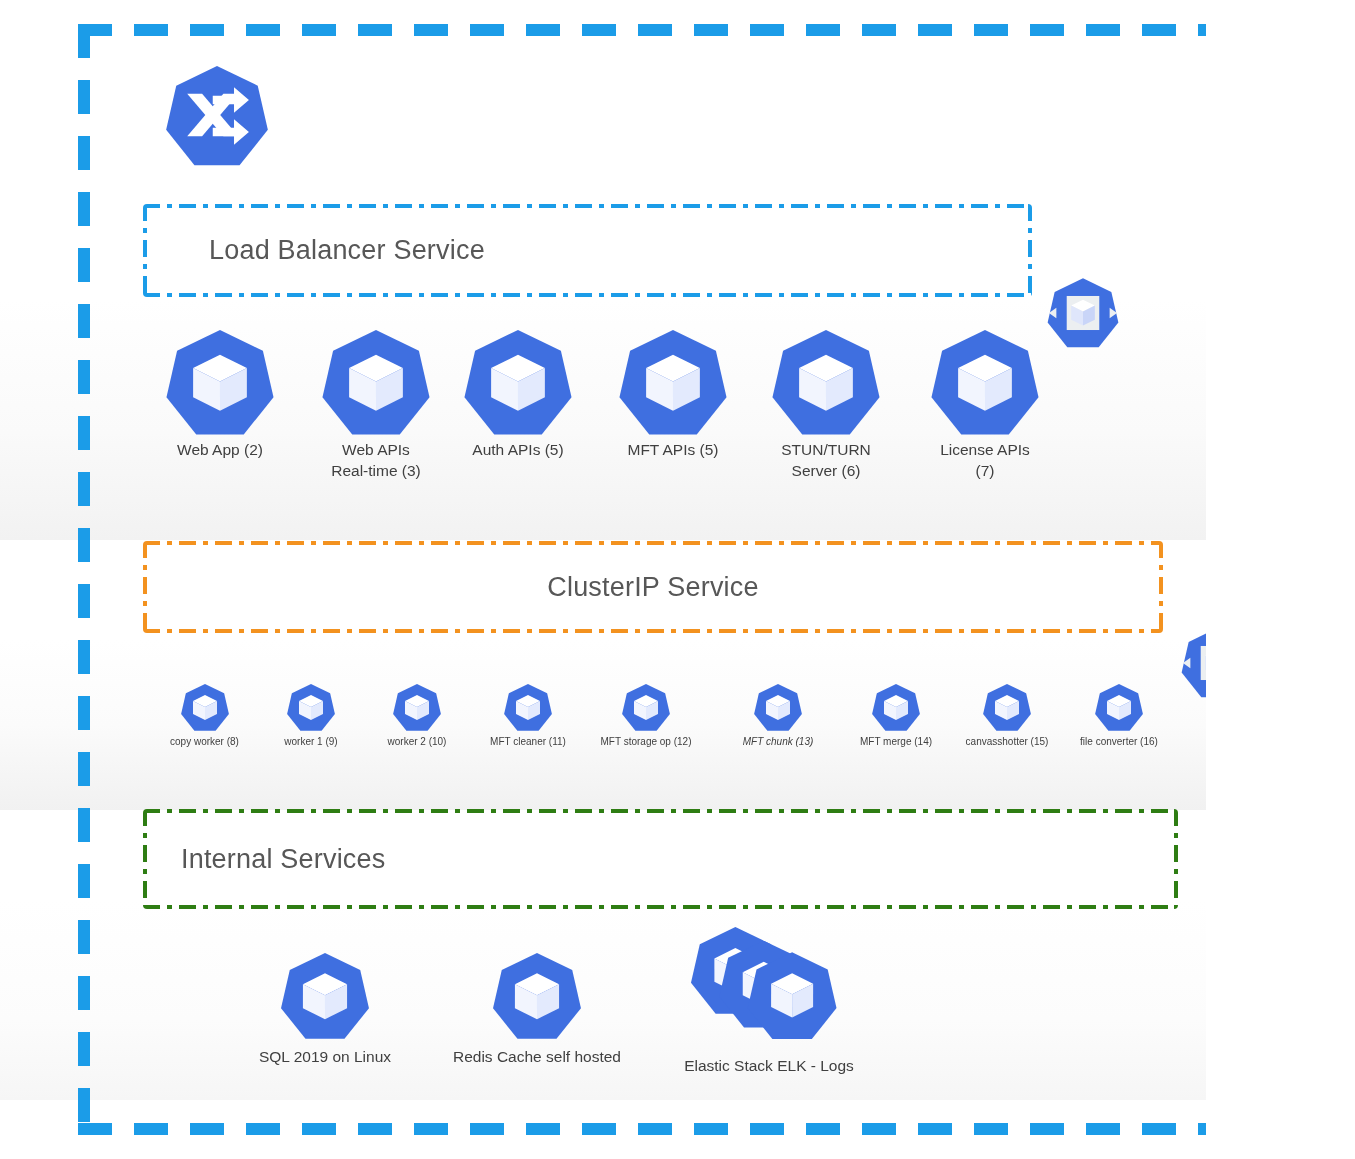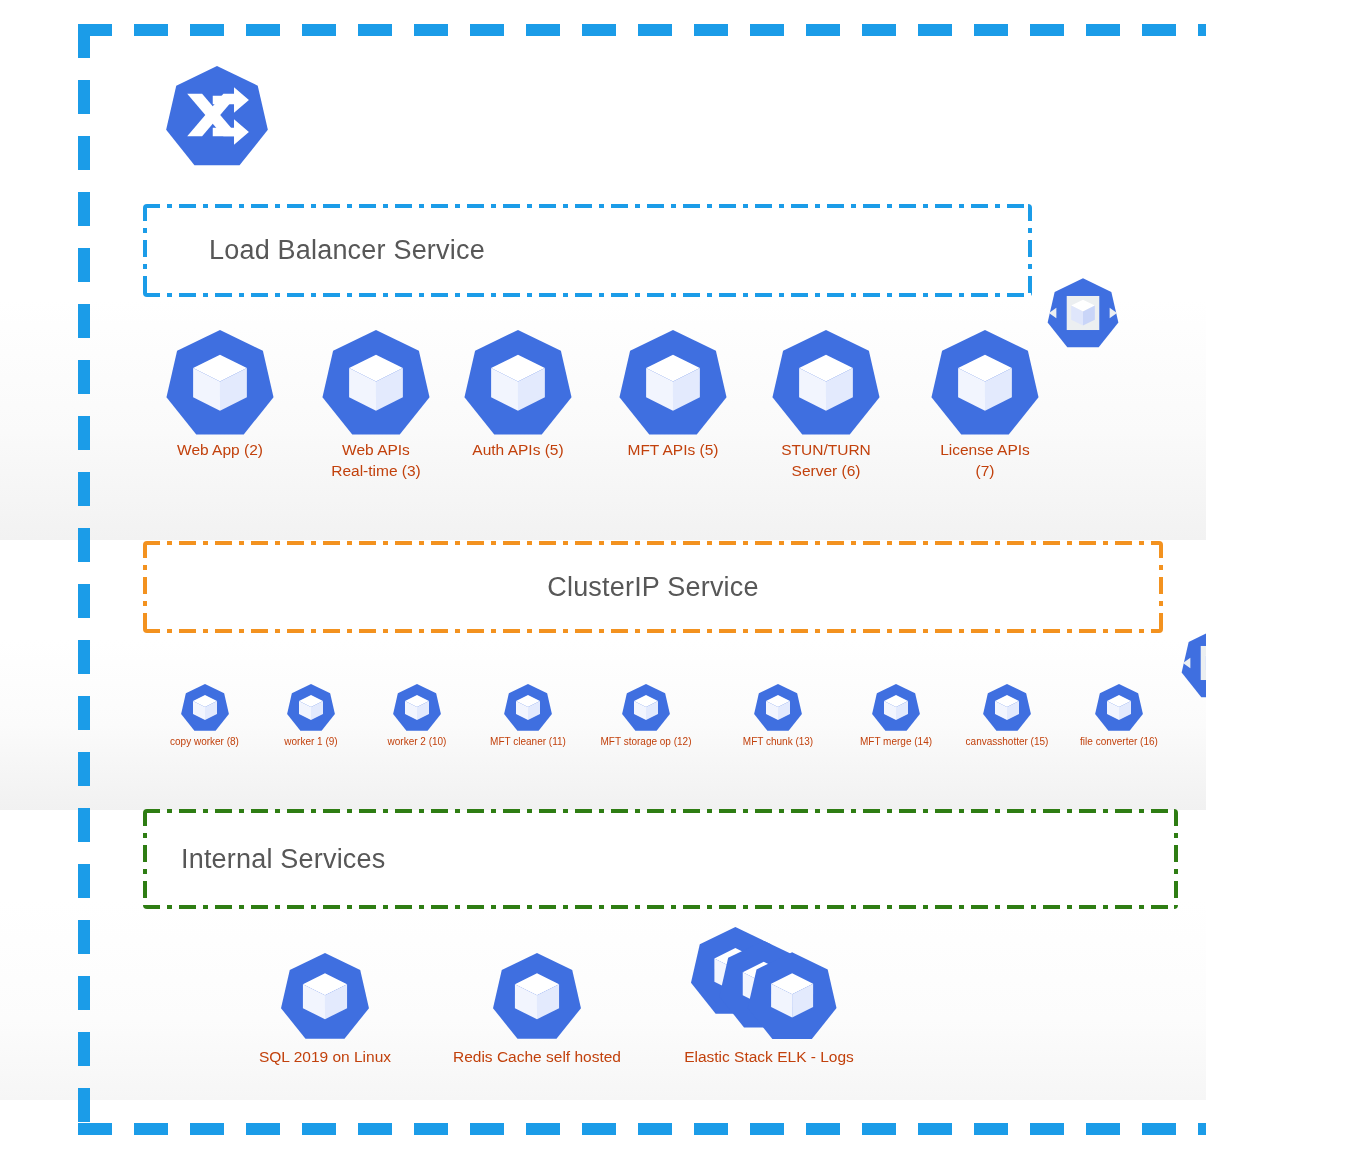--- a/index.html
+++ b/index.html
@@ -106,21 +106,21 @@
 
   
   .node {
     position: absolute;
     display: flex;
     flex-direction: column;
     align-items: center;
   }
   .node .node-label {
     margin-top: 6px;
-    color: #c2410c;
+    color: #404040;
     text-align: center;
     line-height: 1.35;
     white-space: pre-line;
   }
   .node.big .node-label  { font-size: 15.5px; }
   .node.small .node-label{ font-size: 10px; margin-top: 4px; }
   .node.base .node-label { font-size: 15.5px; margin-top: 8px; }
 
   .node.big   .glyph { width: 112px; height: 104px; }
   .node.small .glyph { width: 50px;  height: 47px;  }
@@ -342,21 +342,21 @@
           <g>
             <path d="M50,22 L74,34 L50,46 L26,34 Z" fill="#ffffff"></path>
             <path d="M26,34 L50,46 L50,72 L26,60 Z" fill="#f2f5fe"></path>
             <path d="M74,34 L74,60 L50,72 L50,46 Z" fill="#e3eafd"></path>
           </g>
         </svg>
     </div>
     <div class="node-label">MFT storage op (12)</div>
   </div>
 
-  <div class="node small" style="left:727px; top:684px; width:102px;">
+  <div class="node small" style="left:727px; top:684px; width:102px;font-style:italic;">
     <div class="glyph">
       <svg viewBox="0 0 100 94">
           <polygon points="50,0 88.3,18.5 97.8,60.0 71.2,93.3 28.8,93.3 2.2,60.0 11.7,18.5" fill="#3F6FE0"></polygon>
           <g>
             <path d="M50,22 L74,34 L50,46 L26,34 Z" fill="#ffffff"></path>
             <path d="M26,34 L50,46 L50,72 L26,60 Z" fill="#f2f5fe"></path>
             <path d="M74,34 L74,60 L50,72 L50,46 Z" fill="#e3eafd"></path>
           </g>
         </svg>
     </div>
@@ -459,16 +459,16 @@
         <g transform="translate(54,24)">
           <polygon points="48,2 81.9,18.3 90.3,55.1 66.8,84.6 29.2,84.6 5.7,55.1 14.1,18.3" fill="#3F6FE0"></polygon>
           <g>
               <path d="M48,22 L68,32 L48,42 L28,32 Z" fill="#ffffff"></path>
               <path d="M28,32 L48,42 L48,64 L28,54 Z" fill="#f2f5fe"></path>
               <path d="M68,32 L68,54 L48,64 L48,42 Z" fill="#e3eafd"></path>
             </g>
         </g>
       </svg>
     </div>
-    <div class="node-label" style="font-size:15.5px;margin-top:10px;">Elastic Stack ELK - Logs</div>
+    <div class="node-label" style="font-size:15.5px;margin-top:19px;">Elastic Stack ELK - Logs</div>
   </div>
 
 </div>
 
 </body></html>

